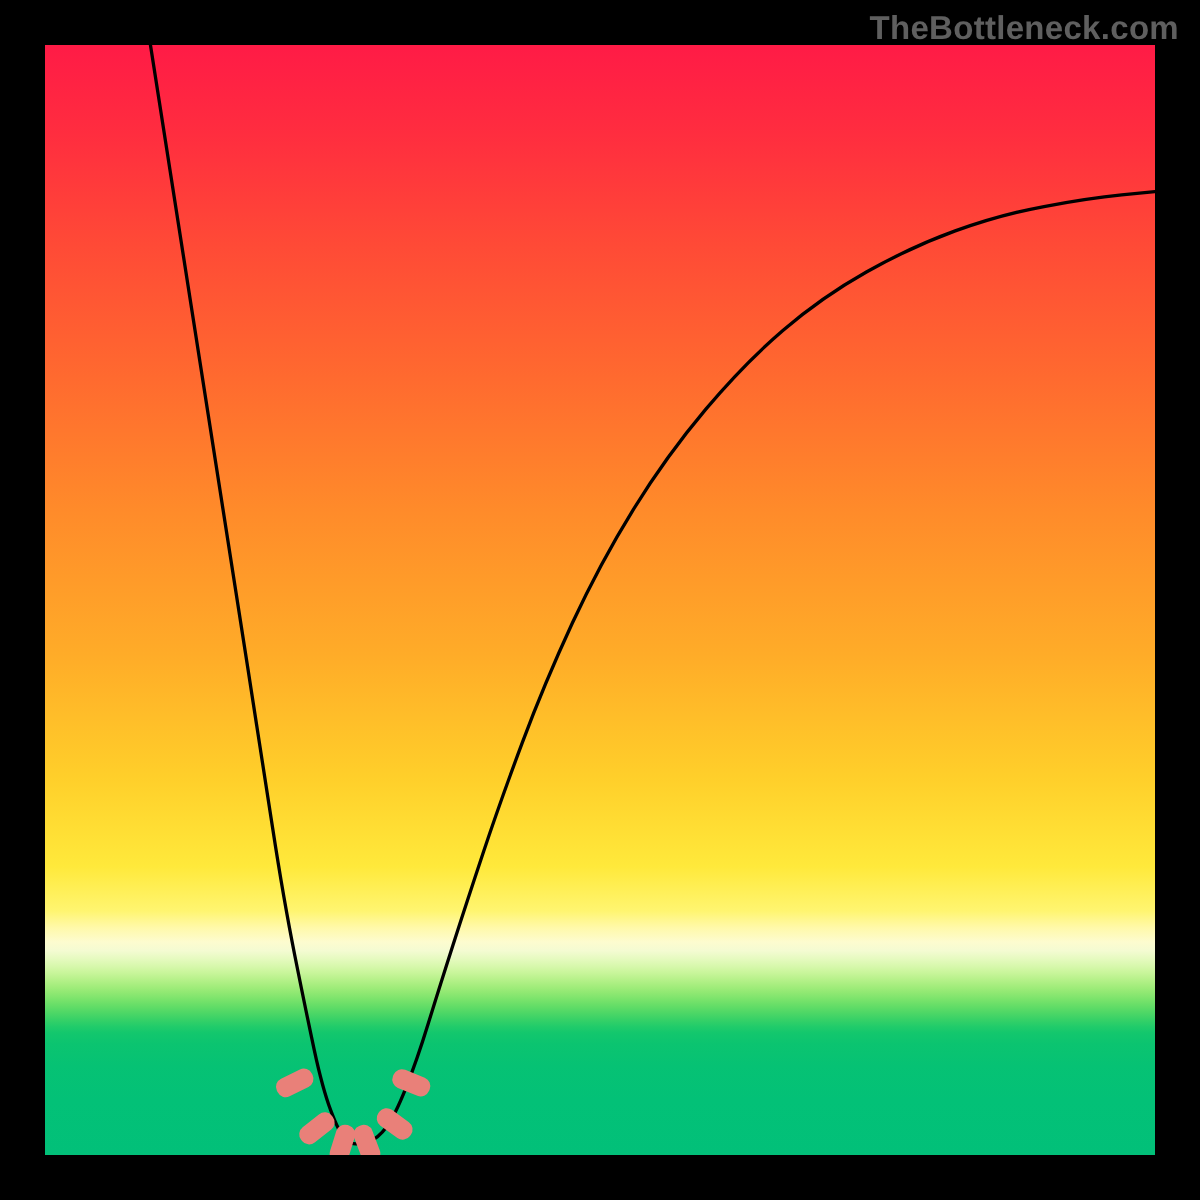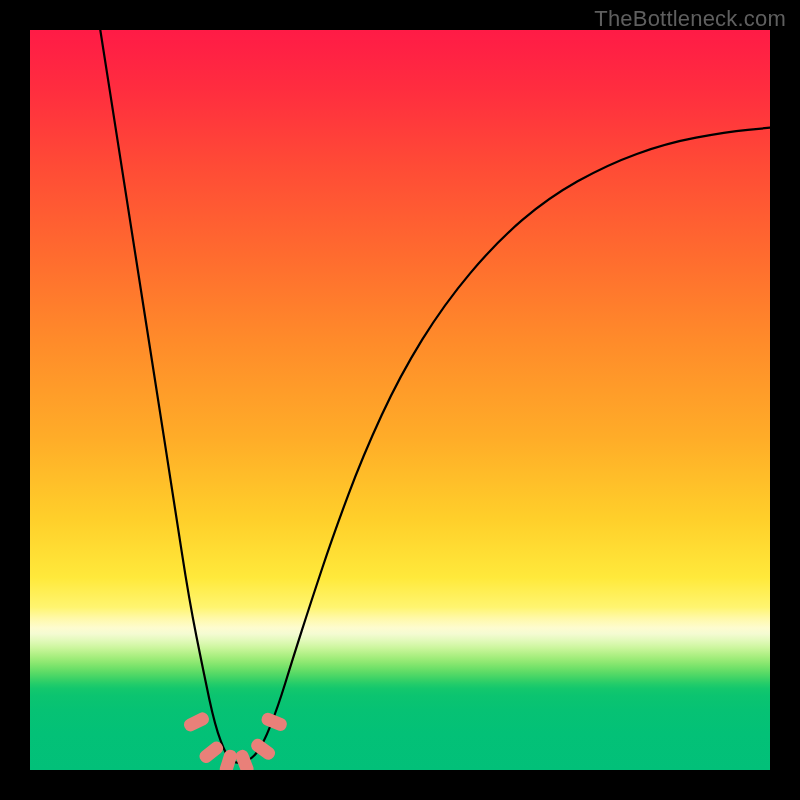--- a/index.html
+++ b/index.html
@@ -18,21 +18,21 @@
     width: 800px;
     height: 800px;
     background: #000;
   }
   .watermark {
     position: absolute;
     top: 6px;
     right: 14px;
     color: #5f5f5f;
     font-size: 22px;
-    font-weight: 400;
+    font-weight: 700;
     letter-spacing: 0.2px;
     z-index: 30;
   }
   .plot {
     position: absolute;
     top: 30px;
     left: 30px;
     width: 740px;
     height: 740px;
     overflow: hidden;

